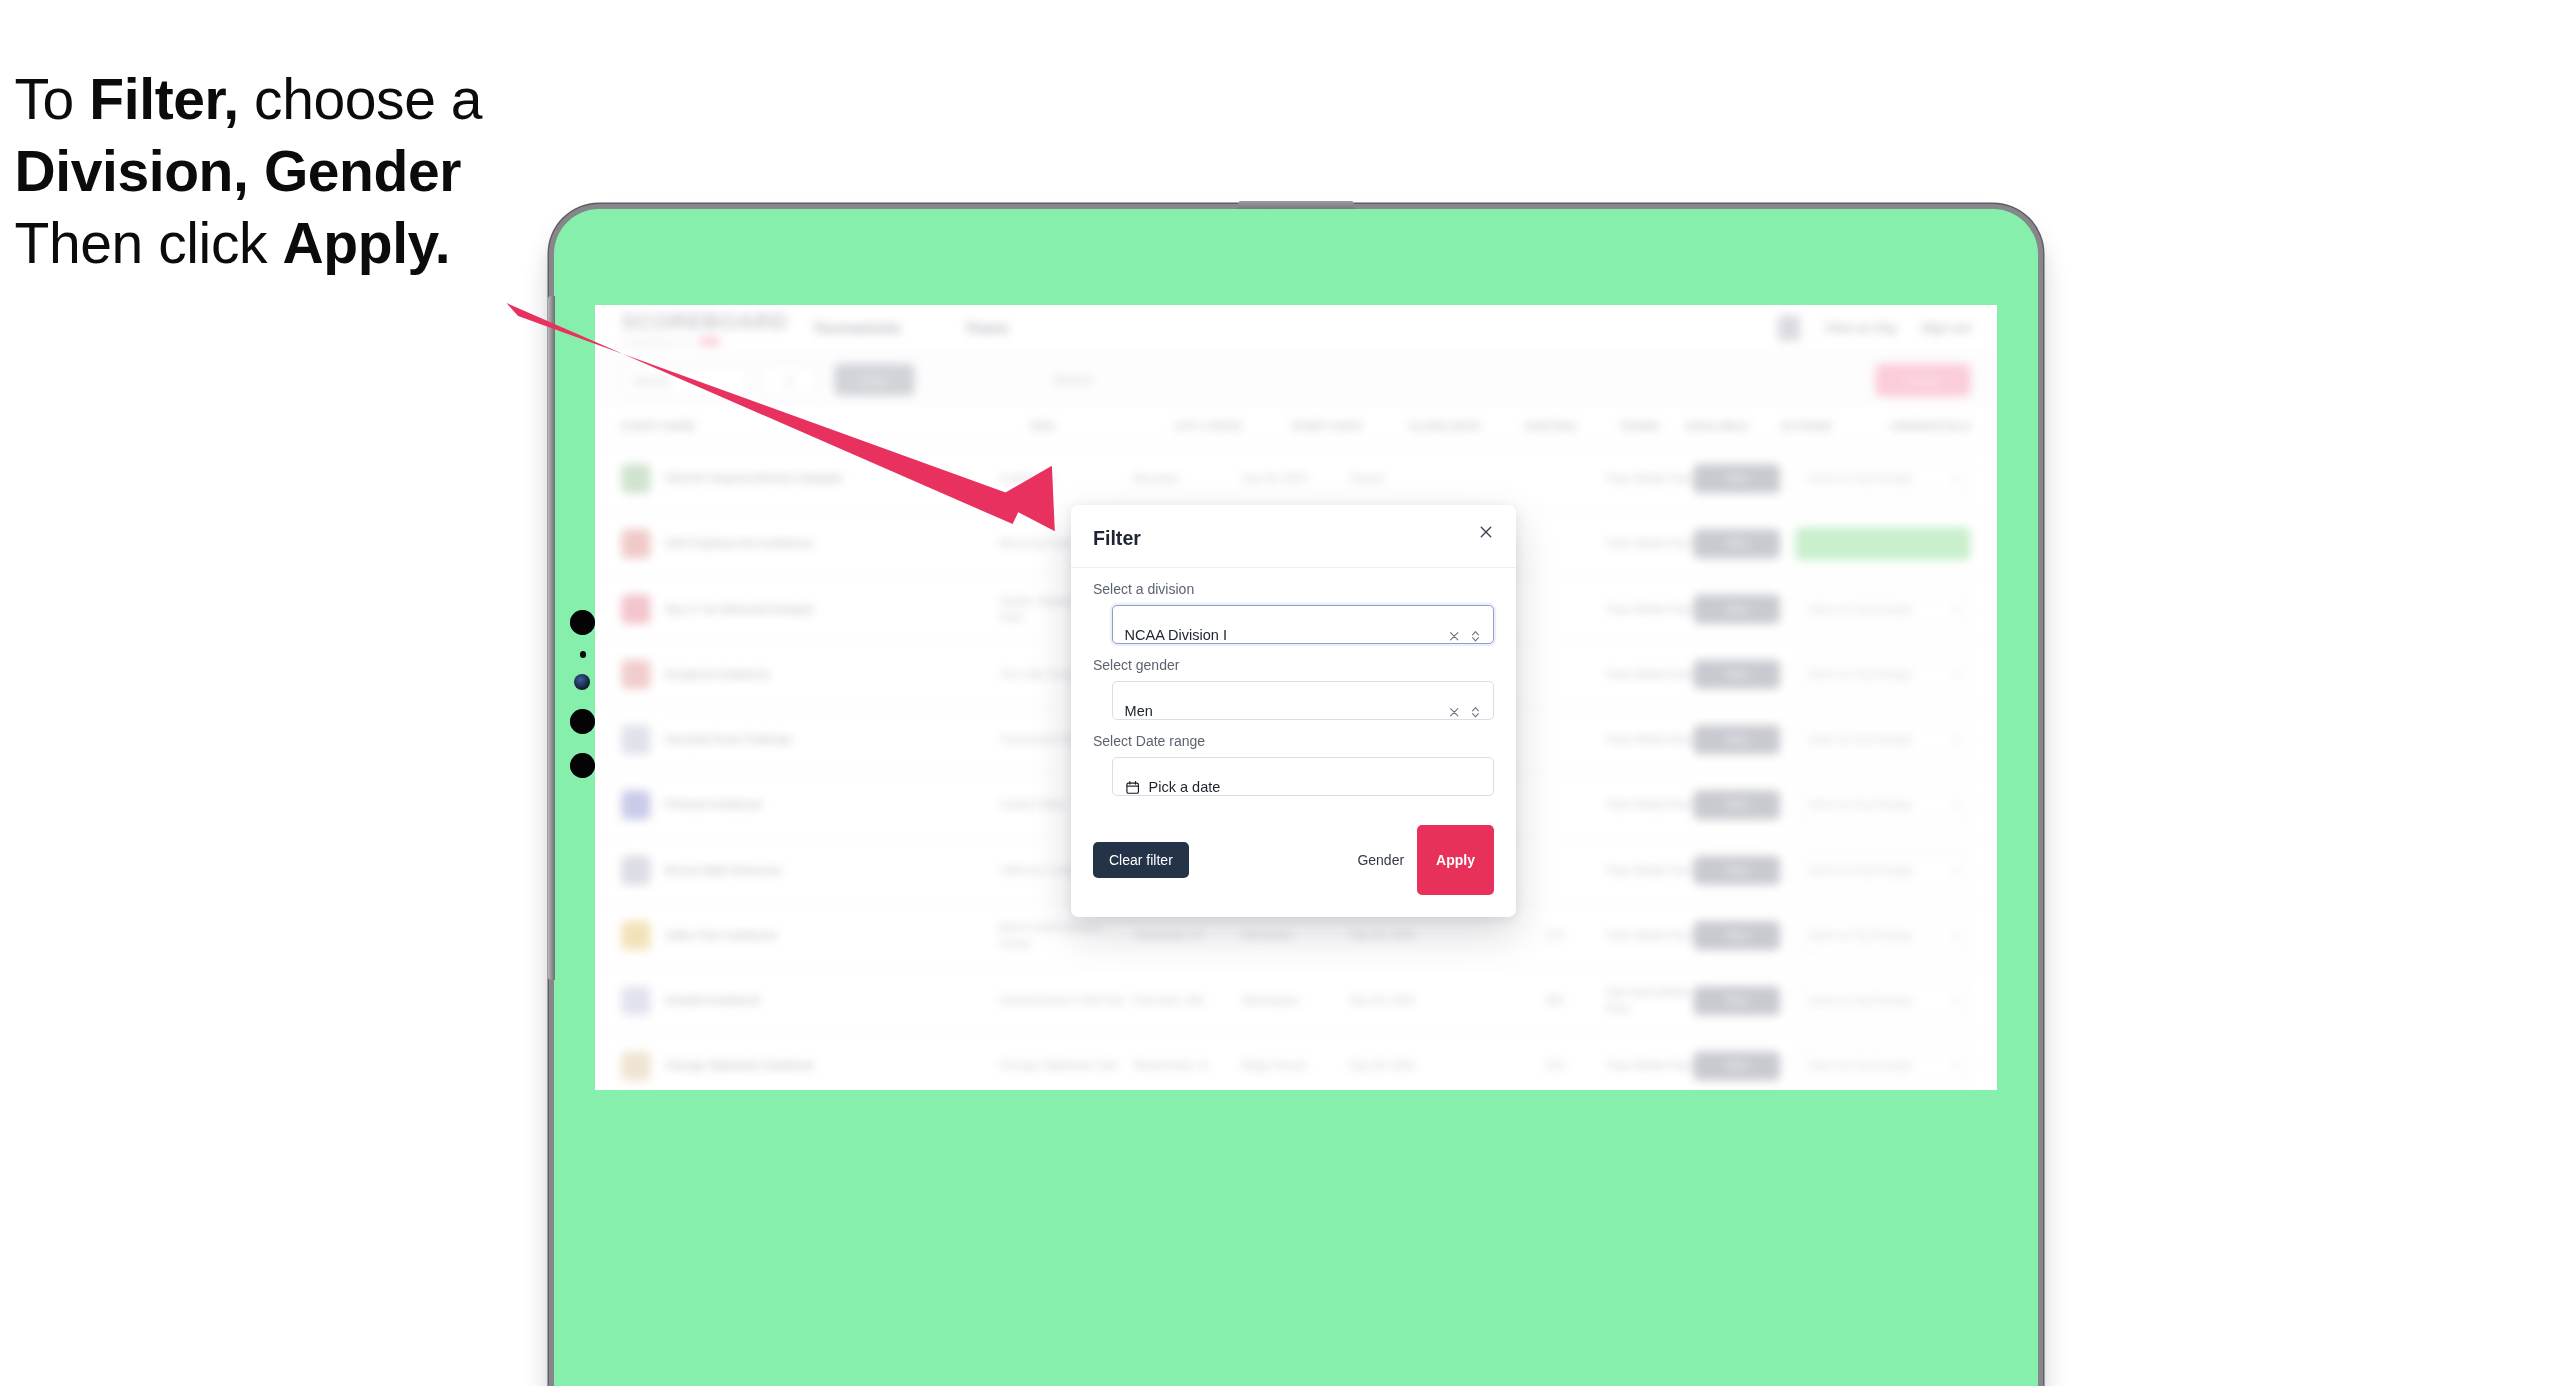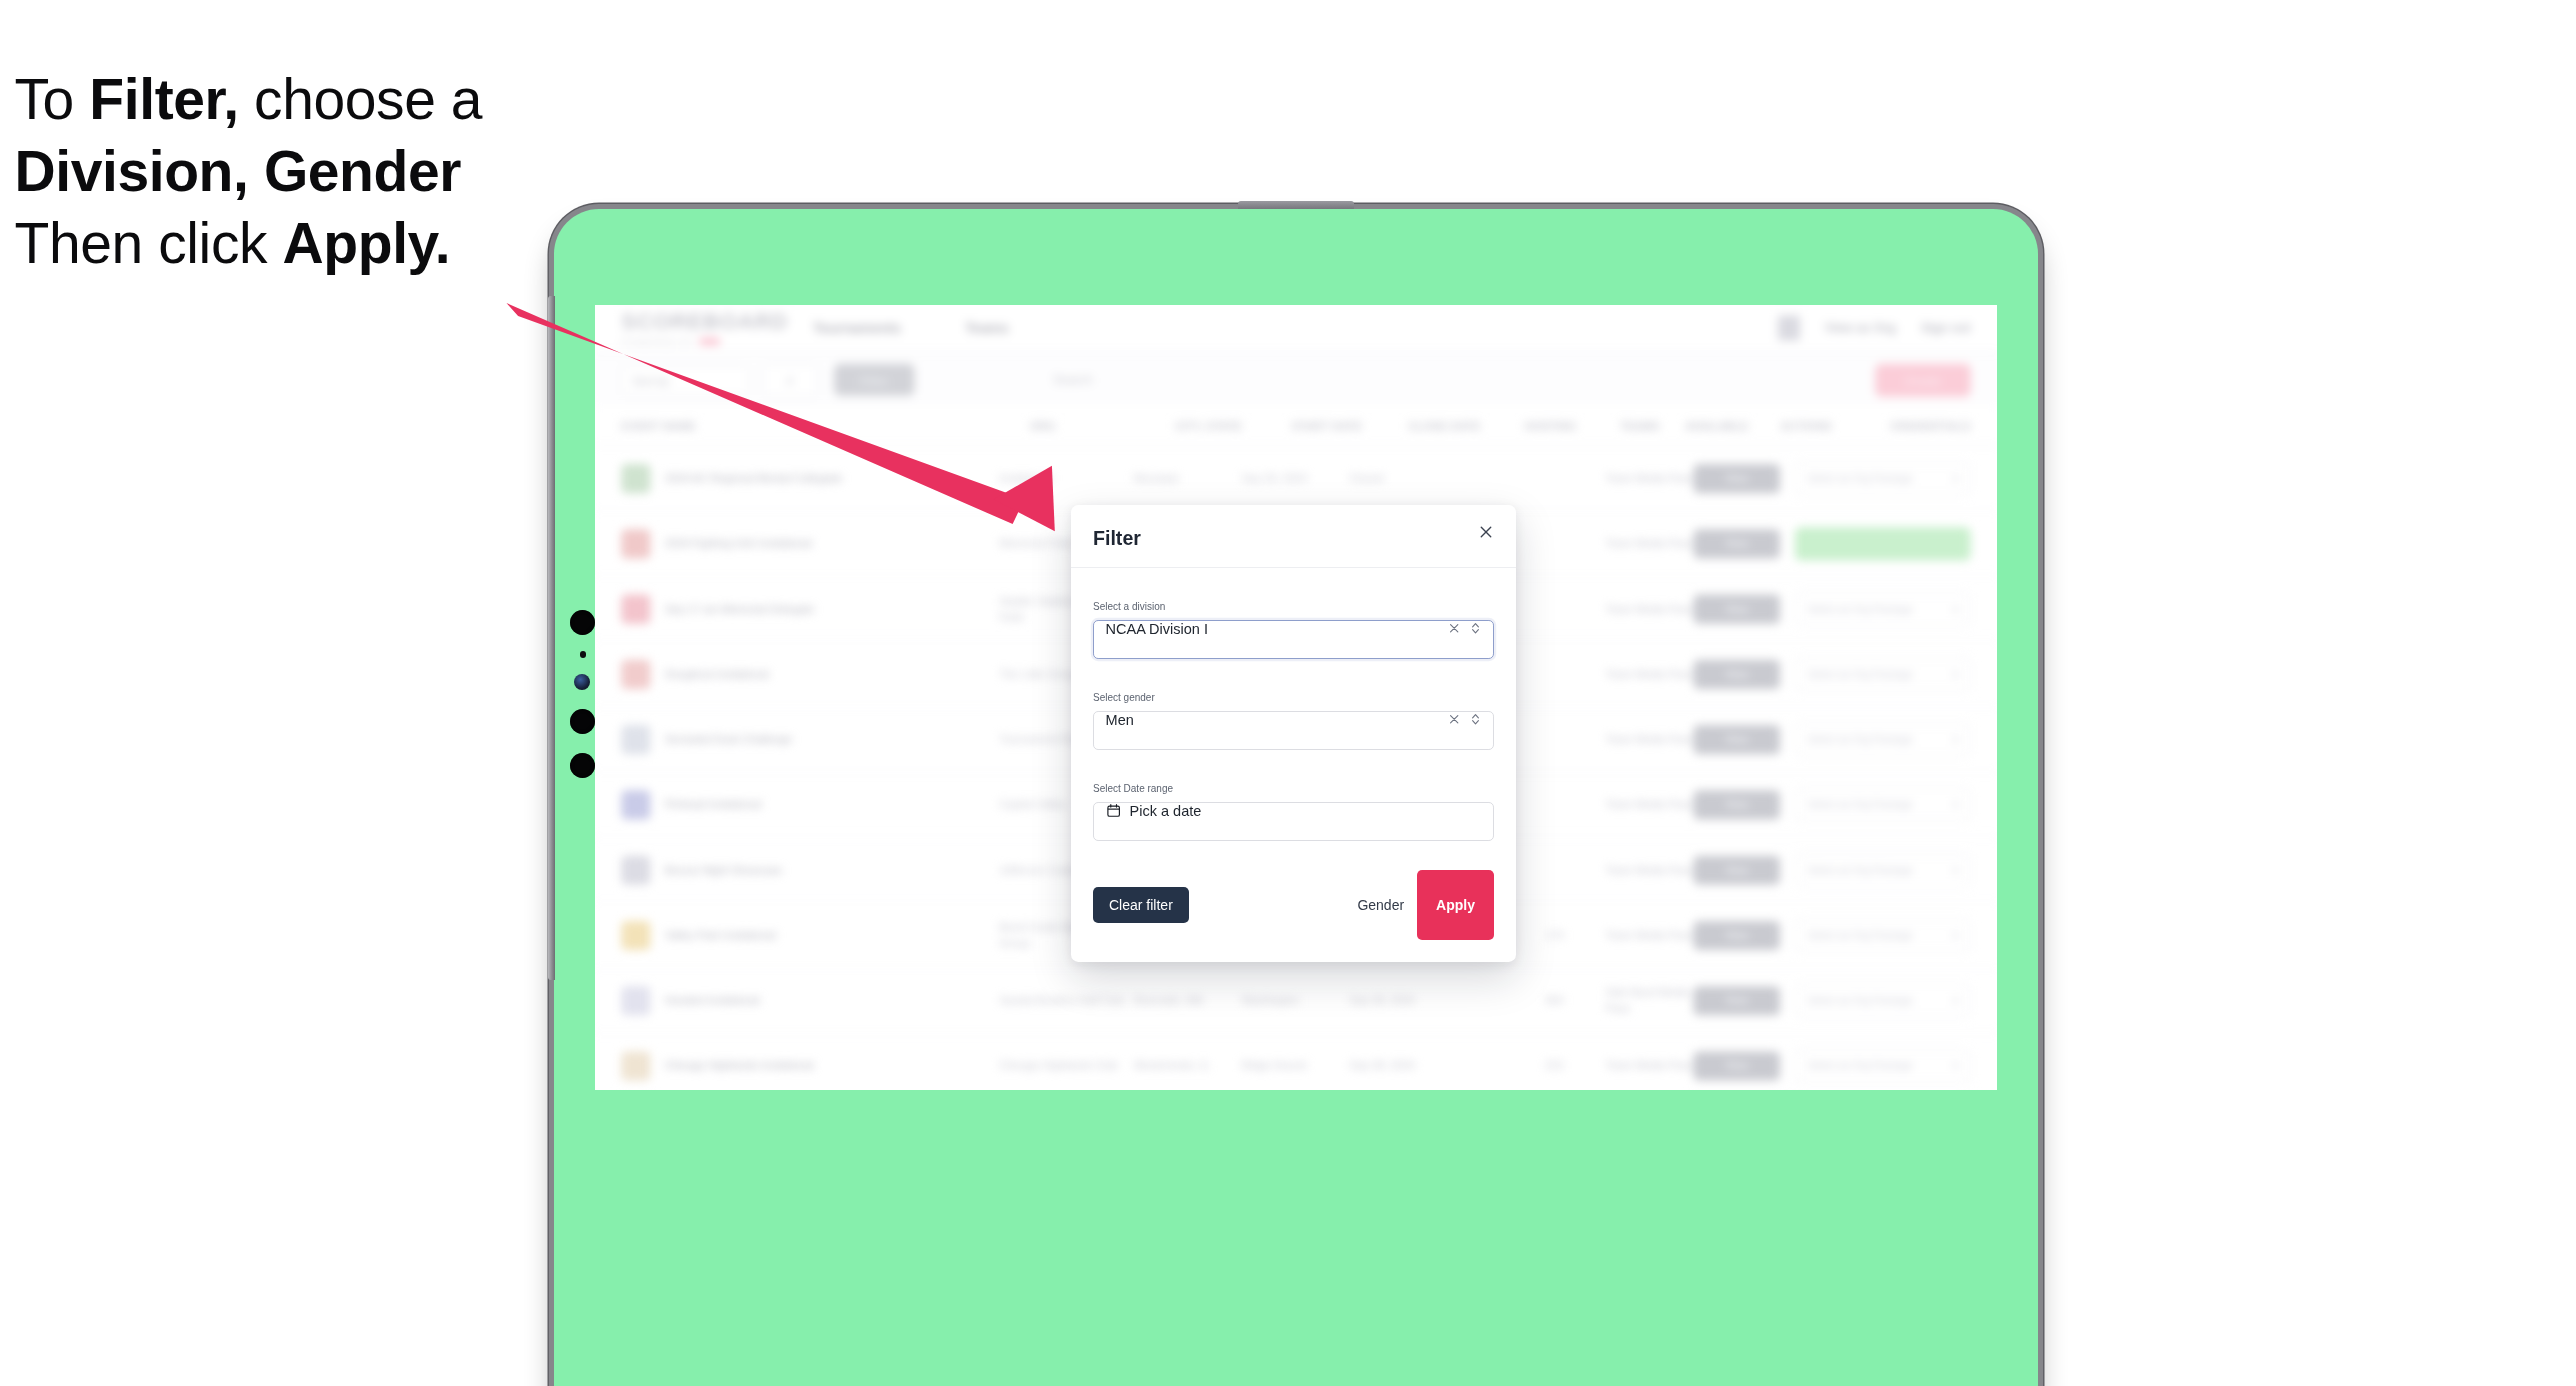--- a/index.html
+++ b/index.html
@@ -249,31 +249,32 @@
     right: 19px; top: 16px;
     width: 22px; height: 22px;
     display: flex; align-items: center; justify-content: center;
     cursor: pointer;
   }
   #dlg-close svg { display:block; }
   .dlg-sep {
     height: 0.7px; background: #edeef1; margin: 17.5px -22px 0 -22px;
   }
   .fld-label {
-    font-size: 10px; color: #5c6370; margin: 33px 0 8px 0;
+    font-size: 14px; color: #5c6370; margin: 13px 0 8px 0;
   }
   .fld {
     height: 39px;
     border: 0.7px solid #dcdde2;
     border-radius: 5.1px;
     background: #ffffff;
     display: flex;
-    align-items: flex-start;
+    align-items: flex-end;
     padding: 0 11.6px;
     box-sizing: border-box;
+    margin-left: 19px;
   }
   .fld.focused {
     border-color: #8e9ecb;
     box-shadow: 0 0 0 2.2px rgba(142,158,203,0.16);
   }
   .fld-value {
     font-size: 14.5px; color: #20262f; flex: 1;
   }
   .fld-value.muted { color: #1e242d; }
   .fld-icons { display:flex; align-items:center; gap: 10.2px; }

